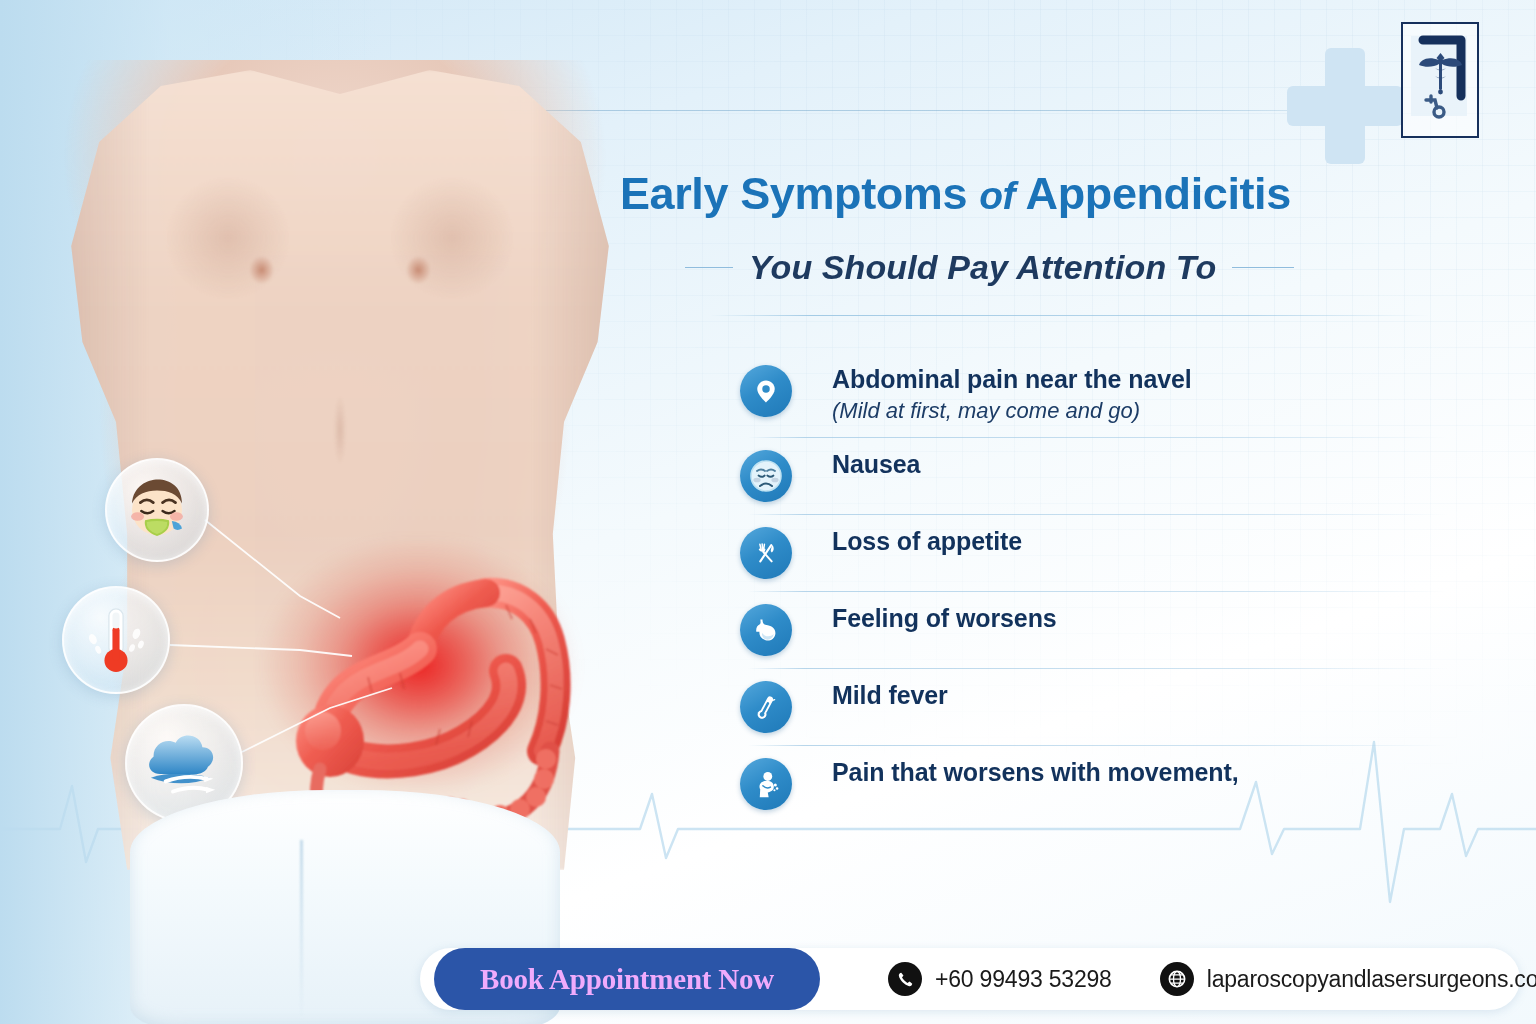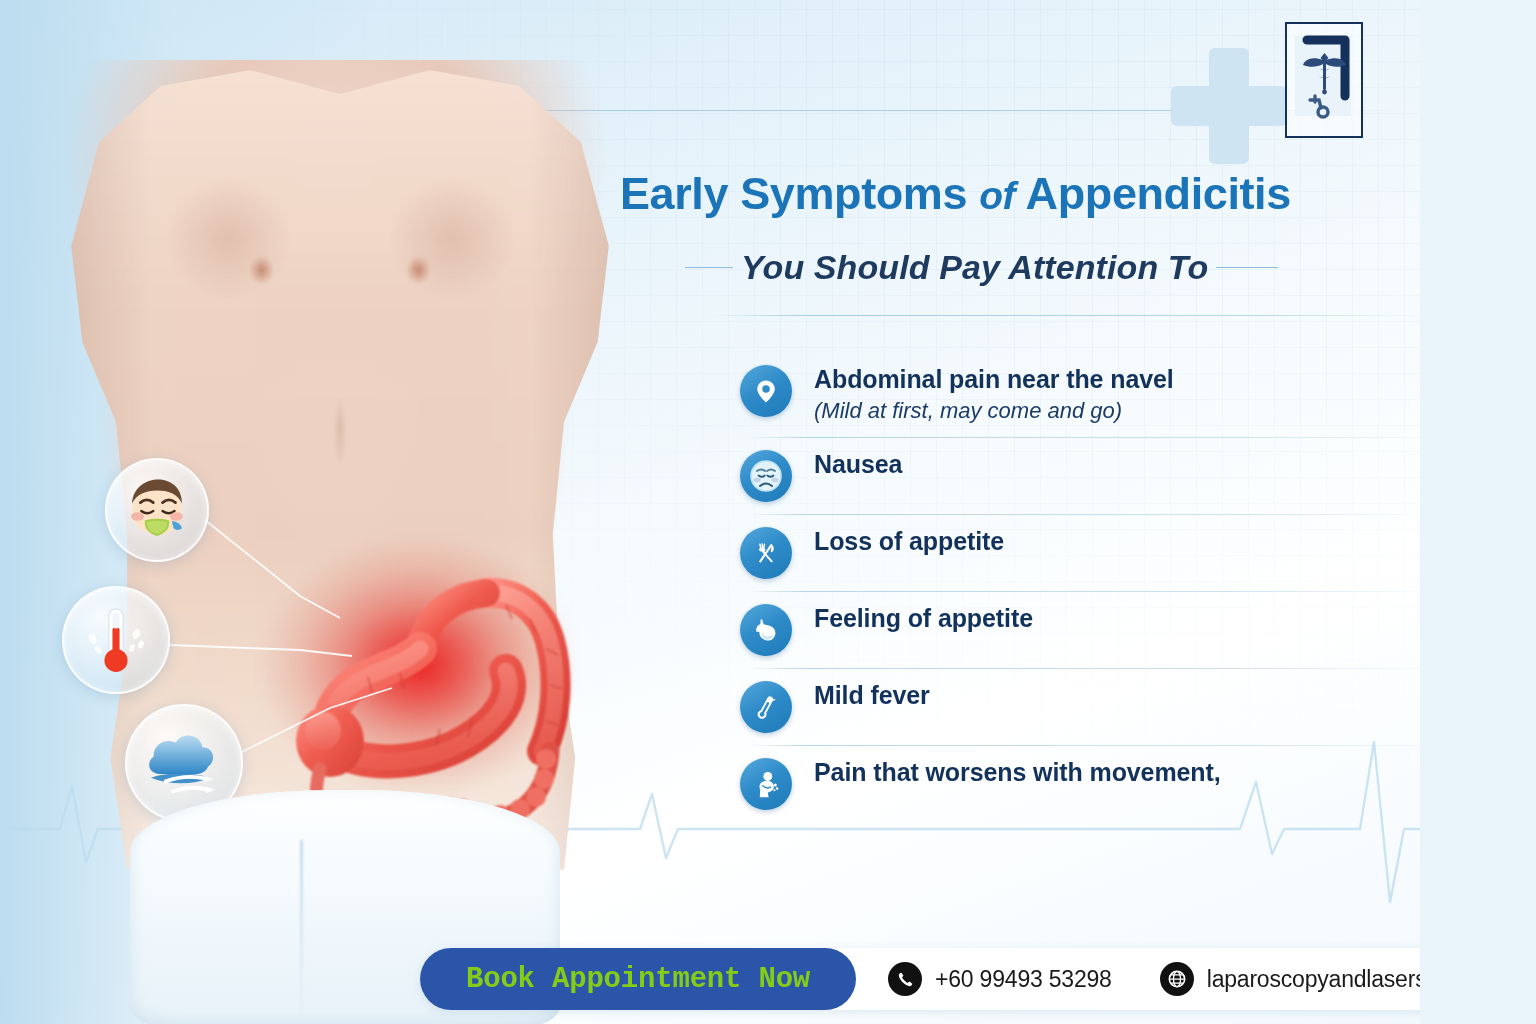--- a/index.html
+++ b/index.html
@@ -5,21 +5,21 @@
   * { margin:0; padding:0; box-sizing:border-box; }
   html,body { width:1536px; height:1024px; overflow:hidden; }
   body {
     font-family:"Liberation Sans", sans-serif;
     background:#eaf4fb;
     position:relative;
   }
 
   
   #poster {
-    position:absolute; inset:0; width:1420px; height:1024px;
+    position:absolute; inset:0; width:1536px; height:1024px;
     overflow:hidden;
     background:
       linear-gradient(160deg, #cfe6f5 0%, #e3f1fa 22%, #f4fafd 48%, #ffffff 70%, #f2f9fd 100%);
   }
   .grid-overlay {
     position:absolute; inset:0;
     background-image:
       repeating-linear-gradient(0deg, rgba(120,170,205,.085) 0 1px, transparent 1px 26px),
       repeating-linear-gradient(90deg, rgba(120,170,205,.085) 0 1px, transparent 1px 26px);
     mask-image: radial-gradient(ellipse 80% 70% at 78% 18%, #000 0%, rgba(0,0,0,.55) 45%, transparent 85%);
@@ -134,35 +134,35 @@
   
   .content { position:absolute; left:610px; top:0; width:926px; height:1024px; }
   .title {
     position:absolute; left:10px; top:168px; width:760px;
     font-size:45px; font-weight:700; letter-spacing:-.4px;
     color:#1b73b8; white-space:nowrap;
   }
   .title .of { font-style:italic; font-weight:600; font-size:39px; color:#1b73b8; }
   .subtitle-wrap {
     position:absolute; left:75px; top:248px; width:700px;
-    display:flex; align-items:center; gap:8px;
+    display:flex; align-items:center; gap:16px;
   }
   .sub-rule { height:1px; flex:0 0 48px; background:#8fbcdd; }
   .sub-rule.right { flex:0 0 62px; }
   .subtitle {
     font-size:34px; font-style:italic; font-weight:600; color:#1e3a5f;
     white-space:nowrap; letter-spacing:.1px;
   }
   .top-divider {
     position:absolute; left:100px; top:315px; width:720px; height:1px;
     background:linear-gradient(90deg, rgba(150,195,225,0) 0%, rgba(150,195,225,.85) 14%, rgba(150,195,225,.65) 75%, rgba(150,195,225,0) 100%);
   }
 
   .symptoms { position:absolute; left:130px; top:352px; width:790px; }
-  .symptom { position:relative; display:flex; align-items:flex-start; gap:22px; padding:11px 0 12px 0; }
+  .symptom { position:relative; display:flex; align-items:flex-start; gap:40px; padding:11px 0 12px 0; }
   .symptom + .symptom::before {
     content:""; position:absolute; left:8px; top:0; width:700px; height:1px;
     background:linear-gradient(90deg, rgba(160,200,228,0) 0%, rgba(160,200,228,.75) 8%, rgba(160,200,228,.5) 70%, rgba(160,200,228,0) 100%);
   }
   .sym-icon {
     flex:0 0 52px; width:52px; height:52px; border-radius:50%;
     background:linear-gradient(150deg, #55a8dc 0%, #2f8cc9 45%, #1f79b8 100%);
     display:flex; align-items:center; justify-content:center;
     box-shadow:0 2px 5px rgba(30,90,140,.28);
     margin-top:2px; overflow:hidden;
@@ -180,26 +180,26 @@
   .footer {
     position:absolute; left:420px; bottom:14px; width:1100px; height:62px;
     display:flex; align-items:center;
   }
   .footer-pill {
     position:absolute; left:0; top:0; width:1100px; height:62px;
     background:#ffffff; border-radius:31px;
     box-shadow:0 2px 10px rgba(120,160,190,.22);
   }
   .book-btn {
-    position:absolute; left:0; top:0; height:62px; padding:0 46px;
+    position:absolute; left:14px; top:0; height:62px; padding:0 46px;
     background:#2b55a8; border-radius:31px;
     display:flex; align-items:center; justify-content:center;
-    color:#84cc16; font-size:29px; font-weight:700; letter-spacing:-.2px;
+    color:#f0abfc; font-size:29px; font-weight:700; letter-spacing:-.2px;
     white-space:nowrap; border:none; cursor:pointer;
-    font-family:Liberation Mono, monospace;
+    font-family:Liberation Serif, serif;
   }
   .contact {
     position:absolute; left:468px; top:0; height:62px;
     display:flex; align-items:center; gap:13px;
   }
   .c-icon {
     width:34px; height:34px; border-radius:50%; background:#111;
     display:flex; align-items:center; justify-content:center; flex:0 0 34px;
   }
   .c-text { font-size:23px; color:#1a1a1a; letter-spacing:-.2px; white-space:nowrap; }
@@ -440,21 +440,21 @@
       <div class="symptom">
         <span class="sym-icon">
           <svg viewBox="0 0 34 34" width="30" height="30">
             <path d="M13 5 C13 10 15 11 19 11.6 C25 12.6 28.5 17 27.5 22
                      C26.6 27 21.5 30 16.5 28.6 C11.5 27.2 9 23 9.6 19
                      L6 19 C5.4 15 7 11.6 10 10.4 C11 10 11 8 10.6 5 Z" fill="#fff"></path>
             <path d="M12.5 20 C15 24.6 22 25.6 25.6 21.6 C25.4 26.4 20.6 29 16.4 27.6 C13.4 26.6 12.2 23.4 12.5 20Z" fill="#cfe6f5"></path>
           </svg>
         </span>
         <span class="sym-text">
-          <span class="sym-main" style="display:block">Feeling of appetite</span>
+          <span class="sym-main" style="display:block">Feeling of worsens</span>
         </span>
       </div>
 
       <div class="symptom">
         <span class="sym-icon">
           <svg viewBox="0 0 34 34" width="30" height="30">
             <g transform="rotate(28 17 17)">
               <rect x="13.5" y="4" width="7" height="21" rx="3.5" fill="#fff"></rect>
               <circle cx="17" cy="26.5" r="5" fill="#fff"></circle>
               <circle cx="17" cy="26.5" r="2.6" fill="#2f8cc9"></circle>

